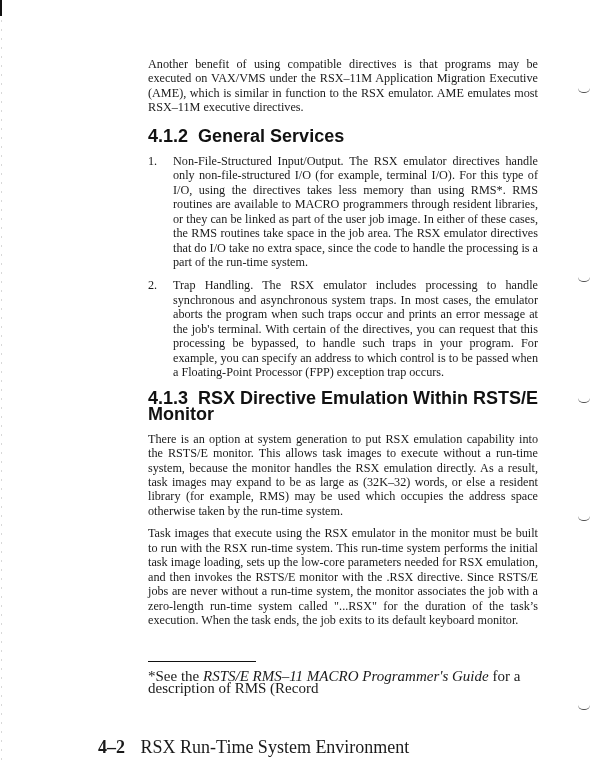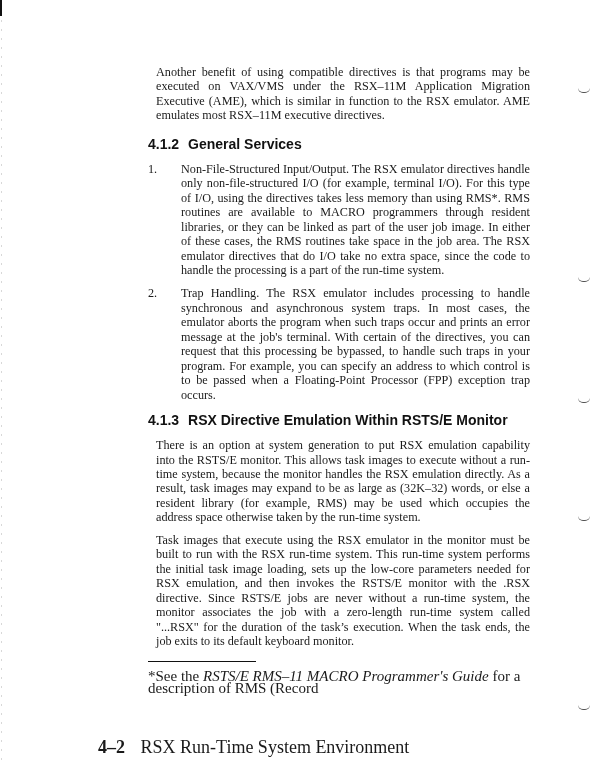--- a/index.html
+++ b/index.html
@@ -4,23 +4,23 @@
 <style>
   html, body { margin: 0; padding: 0; }
   body {
     width: 604px; height: 783px; background: #ffffff; position: relative; overflow: hidden;
     font-family: "Liberation Serif", "DejaVu Serif", serif; color: #1a1a1a;
   }
   .leftbar { position: absolute; left: 0; top: 0; width: 2px; height: 16px; background: #111; }
   .leftdots { position: absolute; left: 1px; top: 20px; width: 1px; height: 740px;
     background: repeating-linear-gradient(to bottom, #d8d8d8 0 2px, transparent 2px 9px); }
   .content { position: absolute; left: 148px; top: 57px; width: 390px; }
-  p { margin: 8px; font-size: 12.2px; line-height: 14.45px; text-align: justify; }
+  p { margin: 0; font-size: 12.2px; line-height: 14.45px; text-align: justify; }
   .p1 { margin-bottom: 13px; }
-  h3 { margin: 0 0 10px 0; font-family: "Liberation Sans", "DejaVu Sans", sans-serif; font-weight: bold; font-size: 14px; line-height: 16px; color: #111; }
+  h3 { margin: 0 0 10px 0; font-family: "Liberation Sans", "DejaVu Sans", sans-serif; font-weight: bold; font-size: 18px; line-height: 16px; color: #111; }
   h3 .num { margin-right: 5px; }
   .lead { margin-bottom: 8px; }
   ol { list-style: none; margin: 0; padding: 0; }
   ol li { position: relative; padding-left: 25px; margin-bottom: 9px; }
   ol li .n { position: absolute; left: 0; top: 0; font-size: 12.2px; line-height: 14.45px; }
   .h413 { margin-top: 10px; }
   .gap { margin-bottom: 8px; }
   .rule { position: absolute; left: 148px; top: 661px; width: 108px; height: 1px; background: #111; }
   .foot { position: absolute; left: 148px; top: 671px; width: 390px; font-size: 15px; line-height: 11.5px; }
   .foot .l2 { padding-left: 3px; display: block; }

